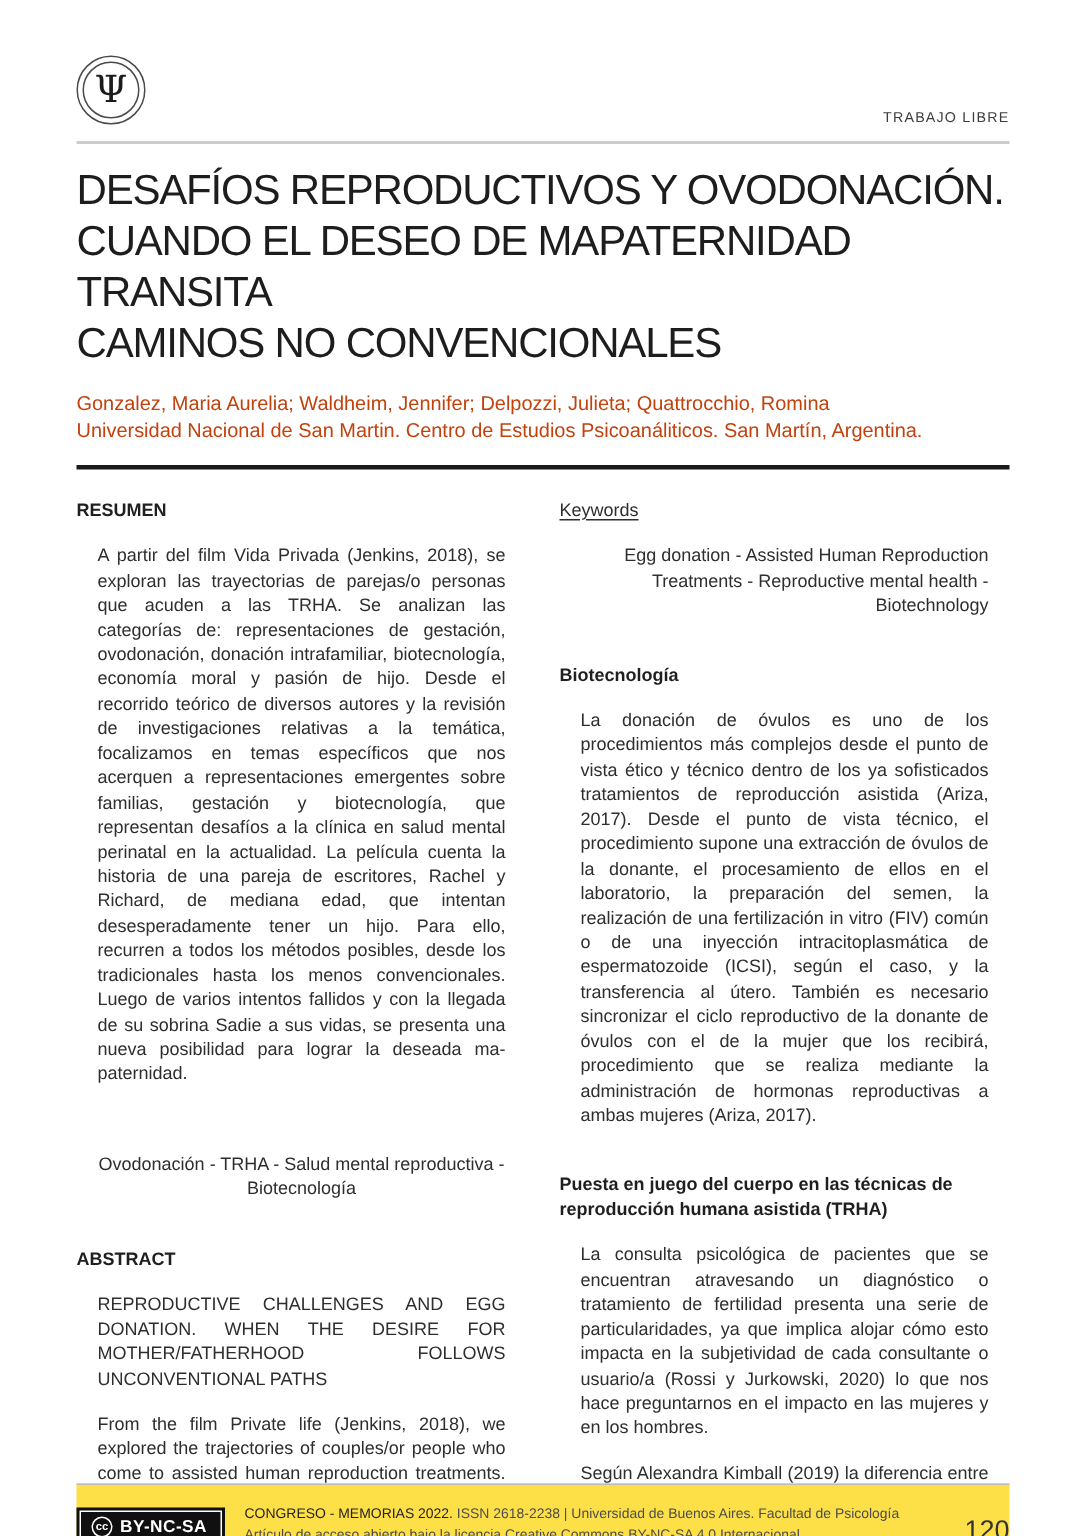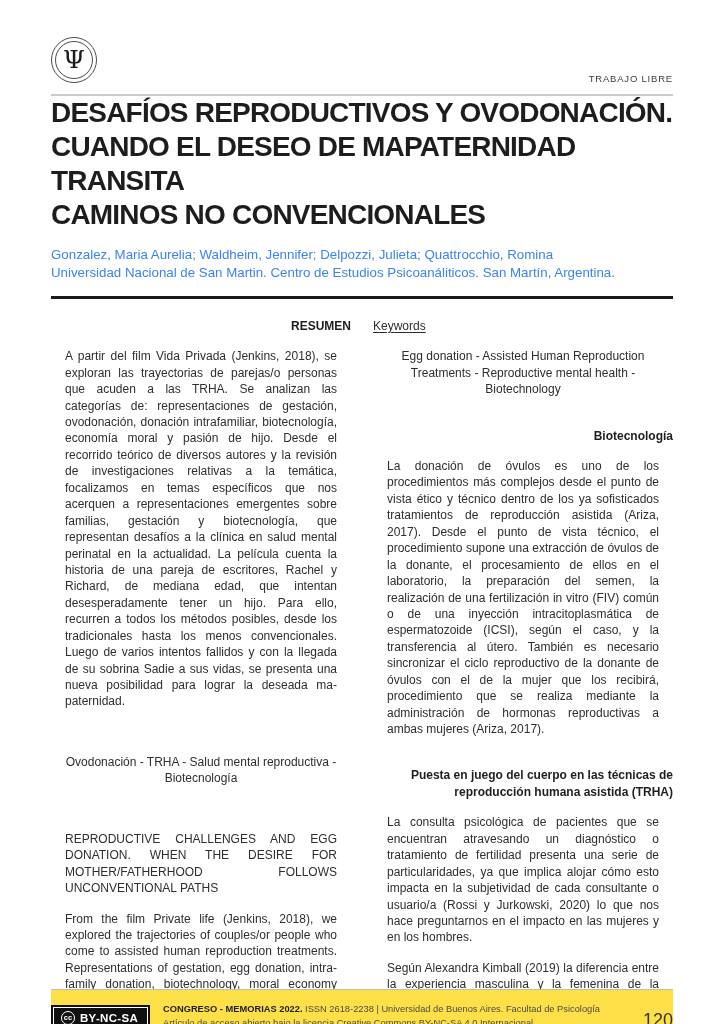--- a/index.html
+++ b/index.html
@@ -33,29 +33,30 @@
     font-size: 25px; color: #1c1c1c; line-height: 1;
     padding-bottom: 2px;
   }
   .header-tag {
     font-size: 9.5px; letter-spacing: 0.8px; color: #3d3d3d;
     align-self: flex-end; margin-bottom: 2px;
   }
   .rule-light { border-top: 2px solid #cccccc; margin-top: 8px; }
   
   .title {
-    font-size: 28px; font-weight: bold; letter-spacing: -0.8px;
+    margin-top: 14px;
+    font-size: 28px; font-weight: normal; letter-spacing: -0.8px;
     line-height: 1.22; color: #1d1d1d;
   }
-  .authors { margin-top: 13px; font-size: 13.3px; line-height: 1.4; color: #3b82f6; }
+  .authors { margin-top: 13px; font-size: 13.3px; line-height: 1.4; color: #c2410c; }
   .rule-heavy { border-top: 3px solid #1a1a1a; margin-top: 13px; }
   
   .columns { display: flex; gap: 22px; margin-top: 19px; }
   .col { flex: 1 1 0; font-size: 12px; line-height: 1.37; text-align: justify; color: #2e2e2e; }
-  .col h3 { font-size: 12px; font-weight: bold; text-align: right; color: #1f1f1f; }
+  .col h3 { font-size: 12px; font-weight: bold; text-align: left; color: #1f1f1f; }
   .col .underlined { text-decoration: underline; text-underline-offset: 2px; text-align: left; }
   .col p { margin: 14px; }
   .gap { height: 16px; }
   .caps { text-transform: none; }
   
   .footer {
     position: absolute; left: 51px; right: 51px; top: 961px;
     border-top: 1px solid #bdbdbd;
     padding-top: 13px;
     display: flex; align-items: flex-end;
@@ -72,21 +73,21 @@
   }
   .cc-circle {
     width: 14px; height: 14px; border-radius: 50%;
     border: 1.6px solid #ffffff;
     color: #ffffff; font-size: 7.5px; font-weight: bold;
     display: flex; align-items: center; justify-content: center;
     line-height: 1;
   }
   .cc-label { color: #ffffff; font-weight: bold; font-size: 11.5px; letter-spacing: 0.3px; }
   .footer-text { margin-left: 13px; font-size: 9.3px; line-height: 1.5; color: #4c4c4c; flex: 1 1 auto; }
-  .footer-text .strong { font-weight: bold; color: #1f1f1f; }
+  .footer-text .strong { font-weight: normal; color: #1f1f1f; }
   .page-number { font-size: 18px; color: #333333; flex: 0 0 auto; margin-top: 1px; }
 </style>
 </head>
 <body>
 
 <div class="page">
 
   <div class="header">
     <div class="logo-outer">
       <div class="logo-inner">Ψ</div>
@@ -109,27 +110,28 @@
   <div class="rule-heavy"></div>
 
   <div class="columns">
 
     <div class="col">
       <h3>RESUMEN</h3>
       <p>A partir del film Vida Privada (Jenkins, 2018), se exploran las trayectorias de parejas/o personas que acuden a las TRHA. Se analizan las categorías de: representaciones de gestación, ovodonación, donación intrafamiliar, biotecnología, economía moral y pasión de hijo. Desde el recorrido teórico de diversos autores y la revisión de investigaciones relativas a la temática, focalizamos en temas específicos que nos acerquen a representaciones emergentes sobre familias, gestación y biotecnología, que representan desafíos a la clínica en salud mental perinatal en la actualidad. La película cuenta la historia de una pareja de escritores, Rachel y Richard, de mediana edad, que intentan desesperadamente tener un hijo. Para ello, recurren a todos los métodos posibles, desde los tradicionales hasta los menos convencionales. Luego de varios intentos fallidos y con la llegada de su sobrina Sadie a sus vidas, se presenta una nueva posibilidad para lograr la deseada ma-paternidad.</p>
       <div class="gap"></div>
       <p style="text-align:center">Ovodonación - TRHA - Salud mental reproductiva - Biotecnología</p>
       <div class="gap"></div>
+      <h3>ABSTRACT</h3>
       <p class="caps">REPRODUCTIVE CHALLENGES AND EGG DONATION. WHEN THE DESIRE FOR MOTHER/FATHERHOOD FOLLOWS UNCONVENTIONAL PATHS</p>
       <p>From the film Private life (Jenkins, 2018), we explored the trajectories of couples/or people who come to assisted human reproduction treatments. Representations of gestation, egg donation, intra-family donation, biotechnology, moral economy and passion of a child categories were analyzed. From the theoretical journey of various authors and the review of research related to the subject, we focus on specific issues that bring us closer to emerging representations about families, gestation and biotechnology, which represent challenges to clinical perinatal mental health today. The film tells the story of a middle-aged writing couple, Rachel and Richard, who are desperately trying to have a child. To do this, they resort to all possible methods, from the traditional to the less conventional. After several failed attempts and with the arrival of her niece Sadie in their lives, a new possibility arises to achieve the desired mother/fatherhood.</p>
     </div>
 
     <div class="col">
       <div class="underlined">Keywords</div>
-      <p style="text-align:center">Egg donation - Assisted Human Reproduction Treatments - Reproductive mental health - Biotechnology</p>
+      <p style="text-align:right">Egg donation - Assisted Human Reproduction Treatments - Reproductive mental health - Biotechnology</p>
       <div class="gap"></div>
       <h3>Biotecnología</h3>
       <p>La donación de óvulos es uno de los procedimientos más complejos desde el punto de vista ético y técnico dentro de los ya sofisticados tratamientos de reproducción asistida (Ariza, 2017). Desde el punto de vista técnico, el procedimiento supone una extracción de óvulos de la donante, el procesamiento de ellos en el laboratorio, la preparación del semen, la realización de una fertilización in vitro (FIV) común o de una inyección intracitoplasmática de espermatozoide (ICSI), según el caso, y la transferencia al útero. También es necesario sincronizar el ciclo reproductivo de la donante de óvulos con el de la mujer que los recibirá, procedimiento que se realiza mediante la administración de hormonas reproductivas a ambas mujeres (Ariza, 2017).</p>
       <div class="gap"></div>
       <h3>Puesta en juego del cuerpo en las técnicas de reproducción humana asistida (TRHA)</h3>
       <p>La consulta psicológica de pacientes que se encuentran atravesando un diagnóstico o tratamiento de fertilidad presenta una serie de particularidades, ya que implica alojar cómo esto impacta en la subjetividad de cada consultante o usuario/a (Rossi y Jurkowski, 2020) lo que nos hace preguntarnos en el impacto en las mujeres y en los hombres.</p>
       <p>Según Alexandra Kimball (2019) la diferencia entre la experiencia masculina y la femenina de la infertilidad en parte se debe sin duda a las inevitables diferencias físicas: es mucho más invasivo, costoso, arriesgado y requiere mucho más tiempo para diagnosticar y tratar los problemas ginecológicos. Además, más allá de la mayor implicación física, las mujeres asumen también la responsabilidad social de la infertilidad.</p>
       <p>Diana Liber (2019) reflexiona sobre cómo las mujeres nos pensamos muchas veces en nuestra salud reproductiva comparándonos con nuestras madres. De algún modo, la transmisión generacional y cultural nos ubica a las mujeres en el lugar del legado de la maternidad.</p>
 
     </div>

